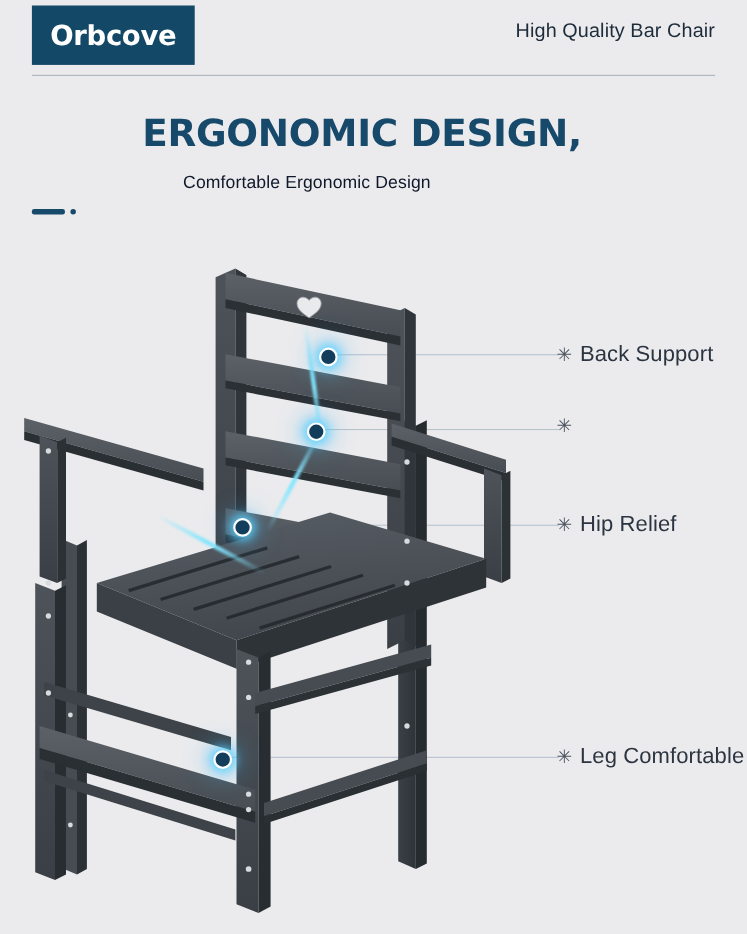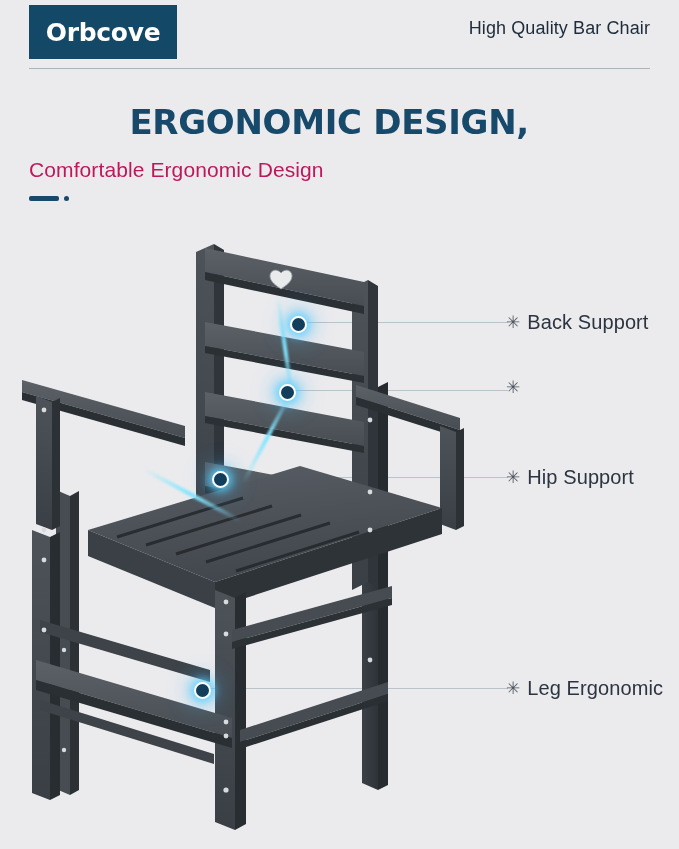--- a/index.html
+++ b/index.html
@@ -63,23 +63,24 @@
     font-size: 34px;
     font-weight: bold;
     color: #17496b;
     line-height: 44px;
     letter-spacing: -0.3px;
     font-family: "DejaVu Sans", sans-serif;
     text-align: right;
   }
   #subtitle {
     margin-top: 14px;
-    font-size: 21px;
-    color: #be185d;
+    font-size: 16px;
+    color: #0f172a;
     letter-spacing: 0.1px;
+    text-align: center;
   }
   #accent {
     margin-top: 14px;
     display: flex;
     align-items: center;
     gap: 5px;
   }
   #accent-bar {
     width: 30px; height: 5px;
     background: #17496b;
@@ -306,18 +307,18 @@
 
 <div class="callout" style="left:506px; top:311px;">
   <span class="callout-star">✳</span>
   <span class="callout-label">Back Support</span>
 </div>
 <div class="callout" style="left:506px; top:379px;">
   <span class="callout-star">✳</span>
 </div>
 <div class="callout" style="left:506px; top:466px;">
   <span class="callout-star">✳</span>
-  <span class="callout-label">Hip Support</span>
+  <span class="callout-label">Hip Relief</span>
 </div>
 <div class="callout" style="left:506px; top:677px;">
   <span class="callout-star">✳</span>
-  <span class="callout-label">Leg Ergonomic</span>
+  <span class="callout-label">Leg Comfortable</span>
 </div>
 
 </body></html>

